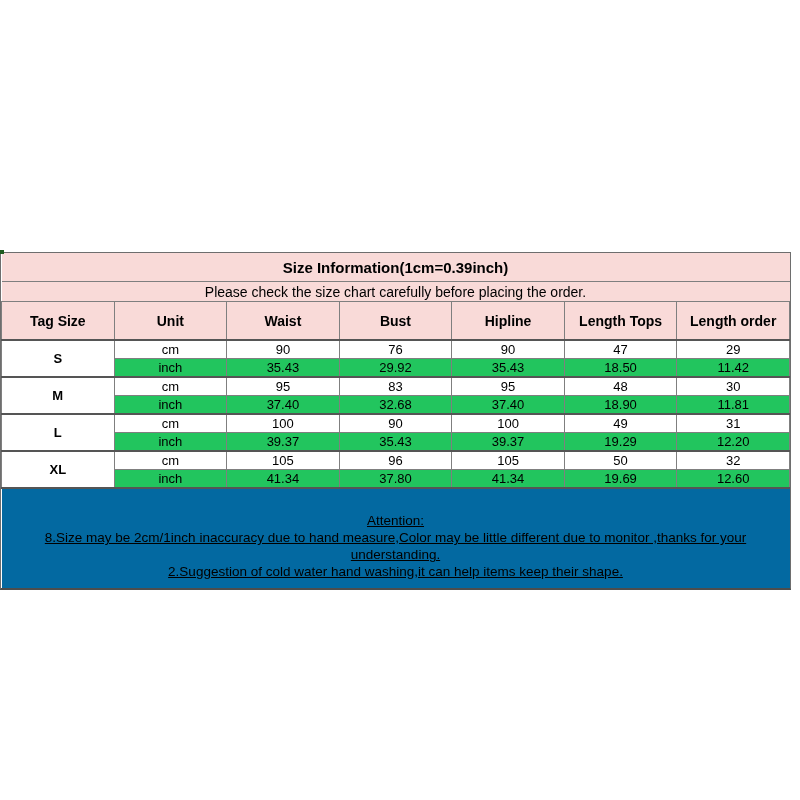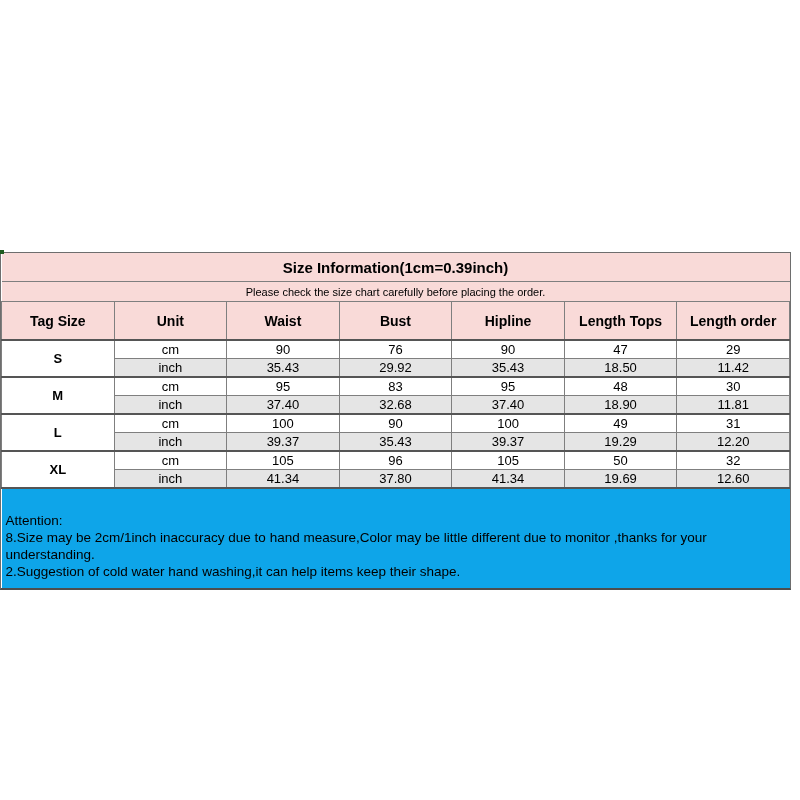--- a/index.html
+++ b/index.html
@@ -53,48 +53,49 @@
     background: #f9dad8;
     font-weight: bold;
     font-size: 15px;
     border-left: none;
     border-right: none;
     border-top: none;
   }
   tr.subtitle-row td {
     height: 19px;
     background: #f9dad8;
-    font-size: 11px;
+    font-size: 14px;
     border-left: none;
     border-right: none;
   }
   tr.header-row th {
     height: 37px;
     background: #f9dad8;
     font-weight: bold;
     font-size: 14px;
     border-bottom: 2px solid #555555;
   }
   tr.data-row td { height: 17px; font-size: 13px; background: #ffffff; }
-  tr.inch-row td { background: #e5e5e5; }
+  tr.inch-row td { background: #22c55e; }
   td.tag-cell {
     font-weight: bold;
     font-size: 15px;
     background: #ffffff !important;
   }
   tr.group-start td { border-top: 2px solid #555555; }
   tr.attention-row td {
     border: none;
     border-top: 2px solid #555555;
-    background: #0ea5e9;
-    text-align: left;
+    background: #0369a1;
+    text-align: center;
     vertical-align: top;
     height: 73px;
     padding: 23px 4px 3px 4px;
     white-space: normal;
+    text-decoration: underline;
   }
   .attention-heading, .attention-line {
     font-size: 13.5px;
     line-height: 17px;
     color: #000000;
   }
 </style>
 </head>
 <body>
 

